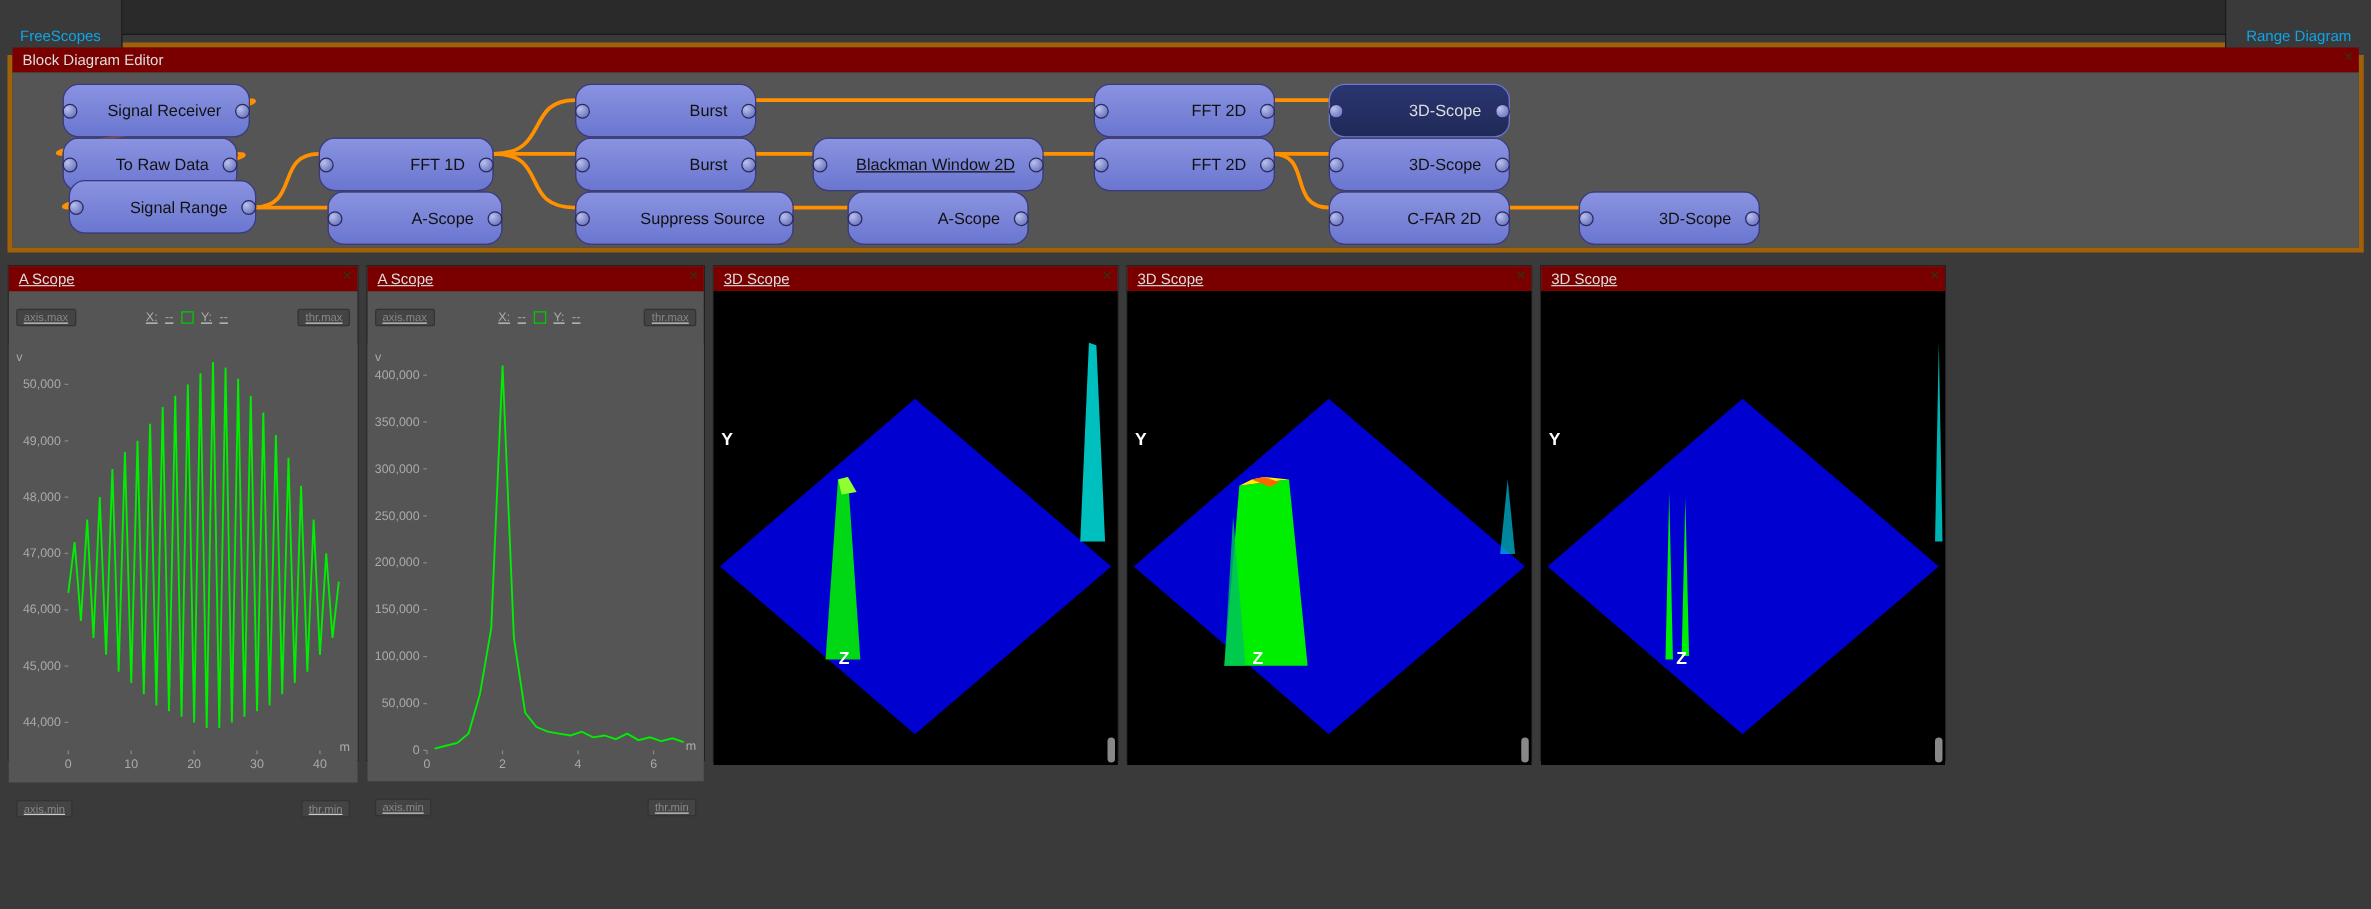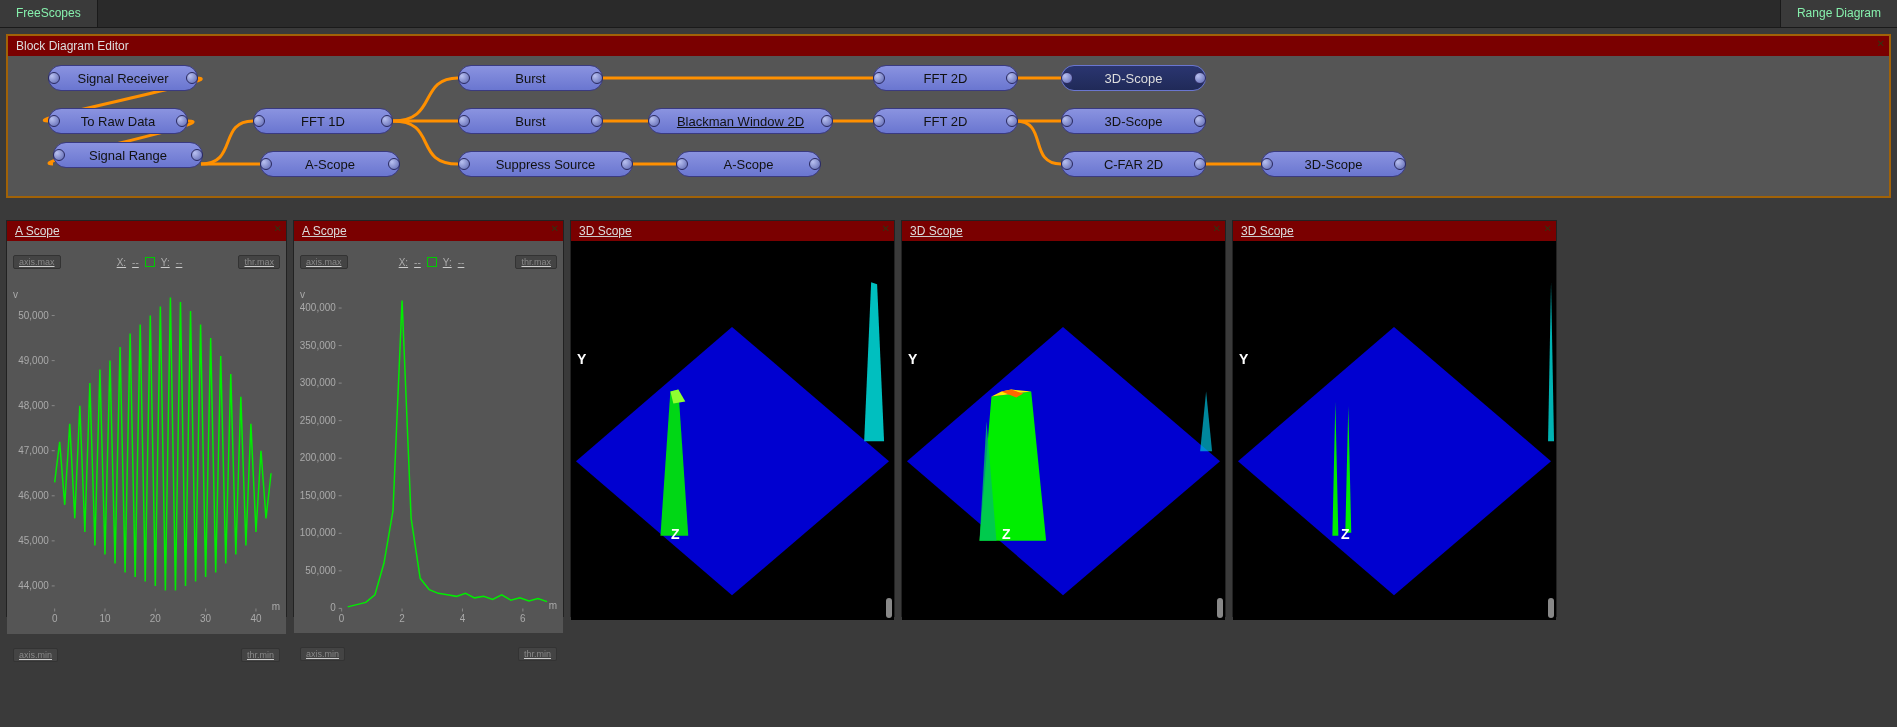--- a/index.html
+++ b/index.html
@@ -13,33 +13,33 @@
     overflow: hidden;
   }
   .top-bar {
     height: 28px;
     background: #2a2a2a;
     display: flex;
     align-items: stretch;
     border-bottom: 1px solid #1a1a1a;
   }
   .tab {
-    padding: 6px 16px;
+    padding: 22px 16px;
     background: #3a3a3a;
     border-right: 1px solid #1a1a1a;
-    color: #86efac;
+    color: #0ea5e9;
     cursor: pointer;
   }
   .tab.right { margin-left: auto; border-left: 1px solid #1a1a1a; border-right: none; }
   .main {
     padding: 6px;
   }
   .panel {
-    border: 2px solid #a16207;
-    margin-bottom: 22px;
+    border: 4px solid #a16207;
+    margin-bottom: 10px;
   }
   .panel-header {
     background: #7a0000;
     color: #ddd;
     padding: 3px 8px;
     font-size: 12px;
     position: relative;
   }
   .panel-header .close {
     position: absolute;
@@ -50,27 +50,27 @@
     cursor: pointer;
   }
   .block-diagram-body {
     background: #555;
     padding: 10px 10px 14px 10px;
     position: relative;
     height: 140px;
   }
   .node {
     position: absolute;
-    height: 26px;
+    height: 43px;
     border-radius: 13px;
     background: linear-gradient(#8a93e0, #6a76d0);
     border: 1px solid #3a3a80;
     display: flex;
     align-items: center;
-    justify-content: center;
+    justify-content: flex-end;
     color: #111;
     font-size: 13px;
     padding: 0 22px;
     cursor: pointer;
   }
   .node.selected {
     background: linear-gradient(#2a3570, #202a58);
     color: #ddd;
     border: 1px solid #6a76d0;
   }

